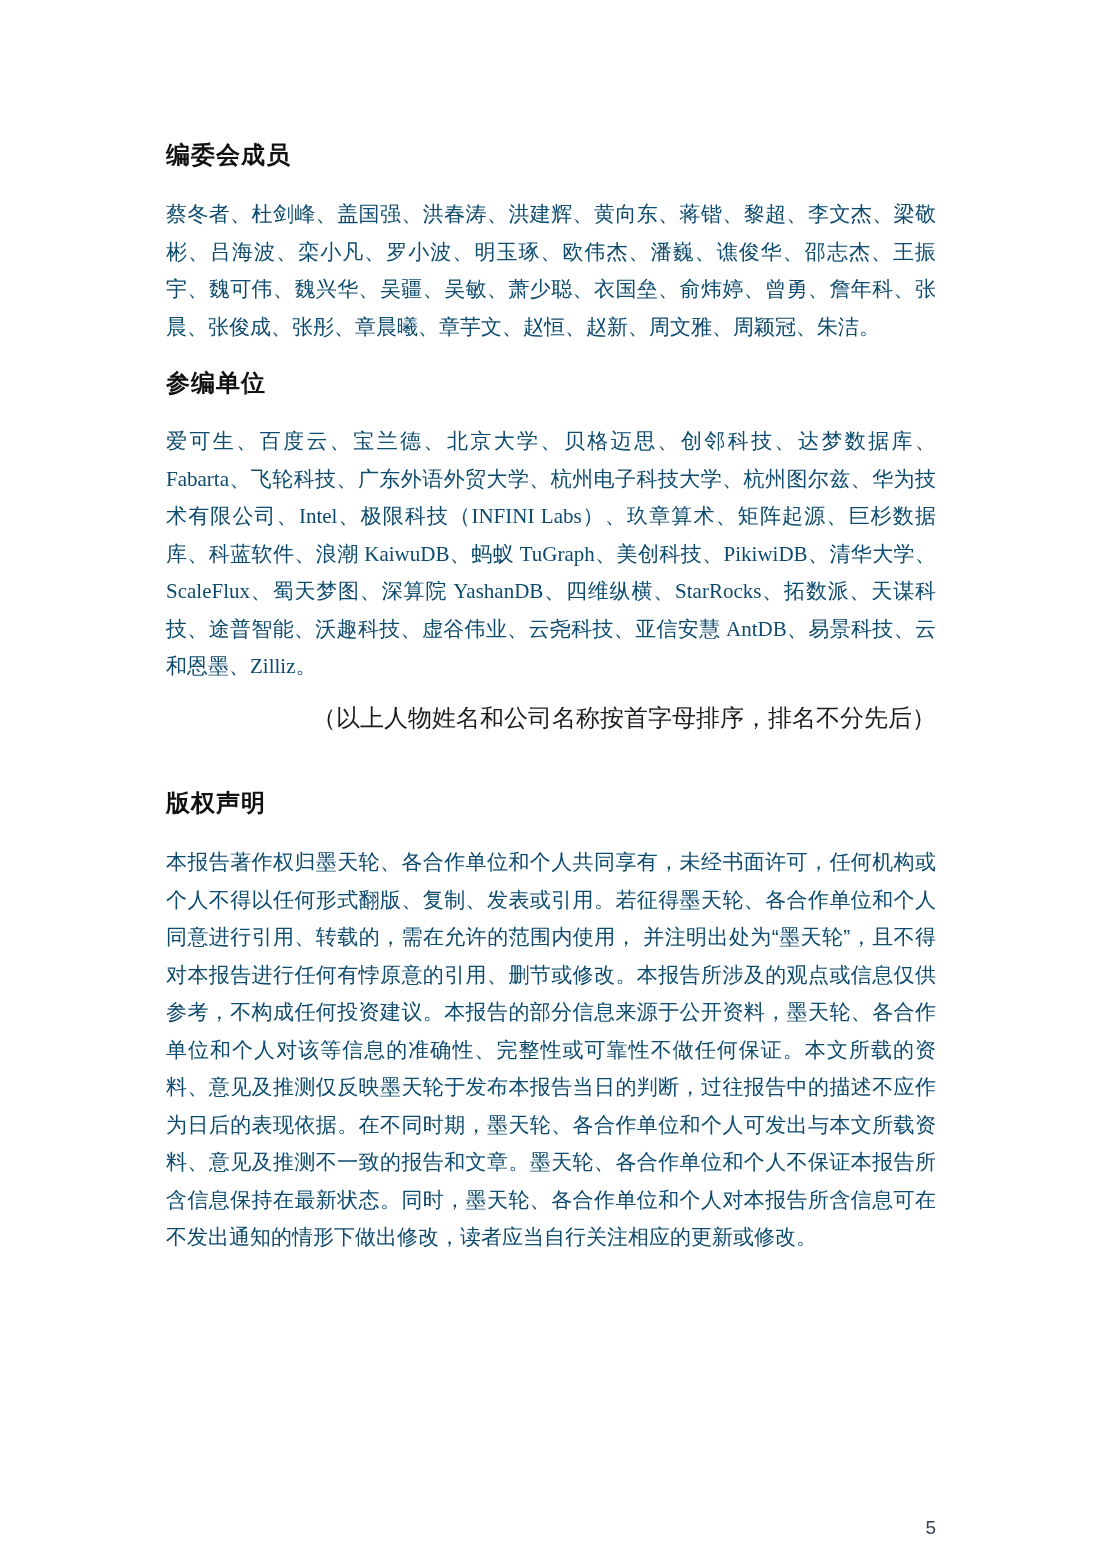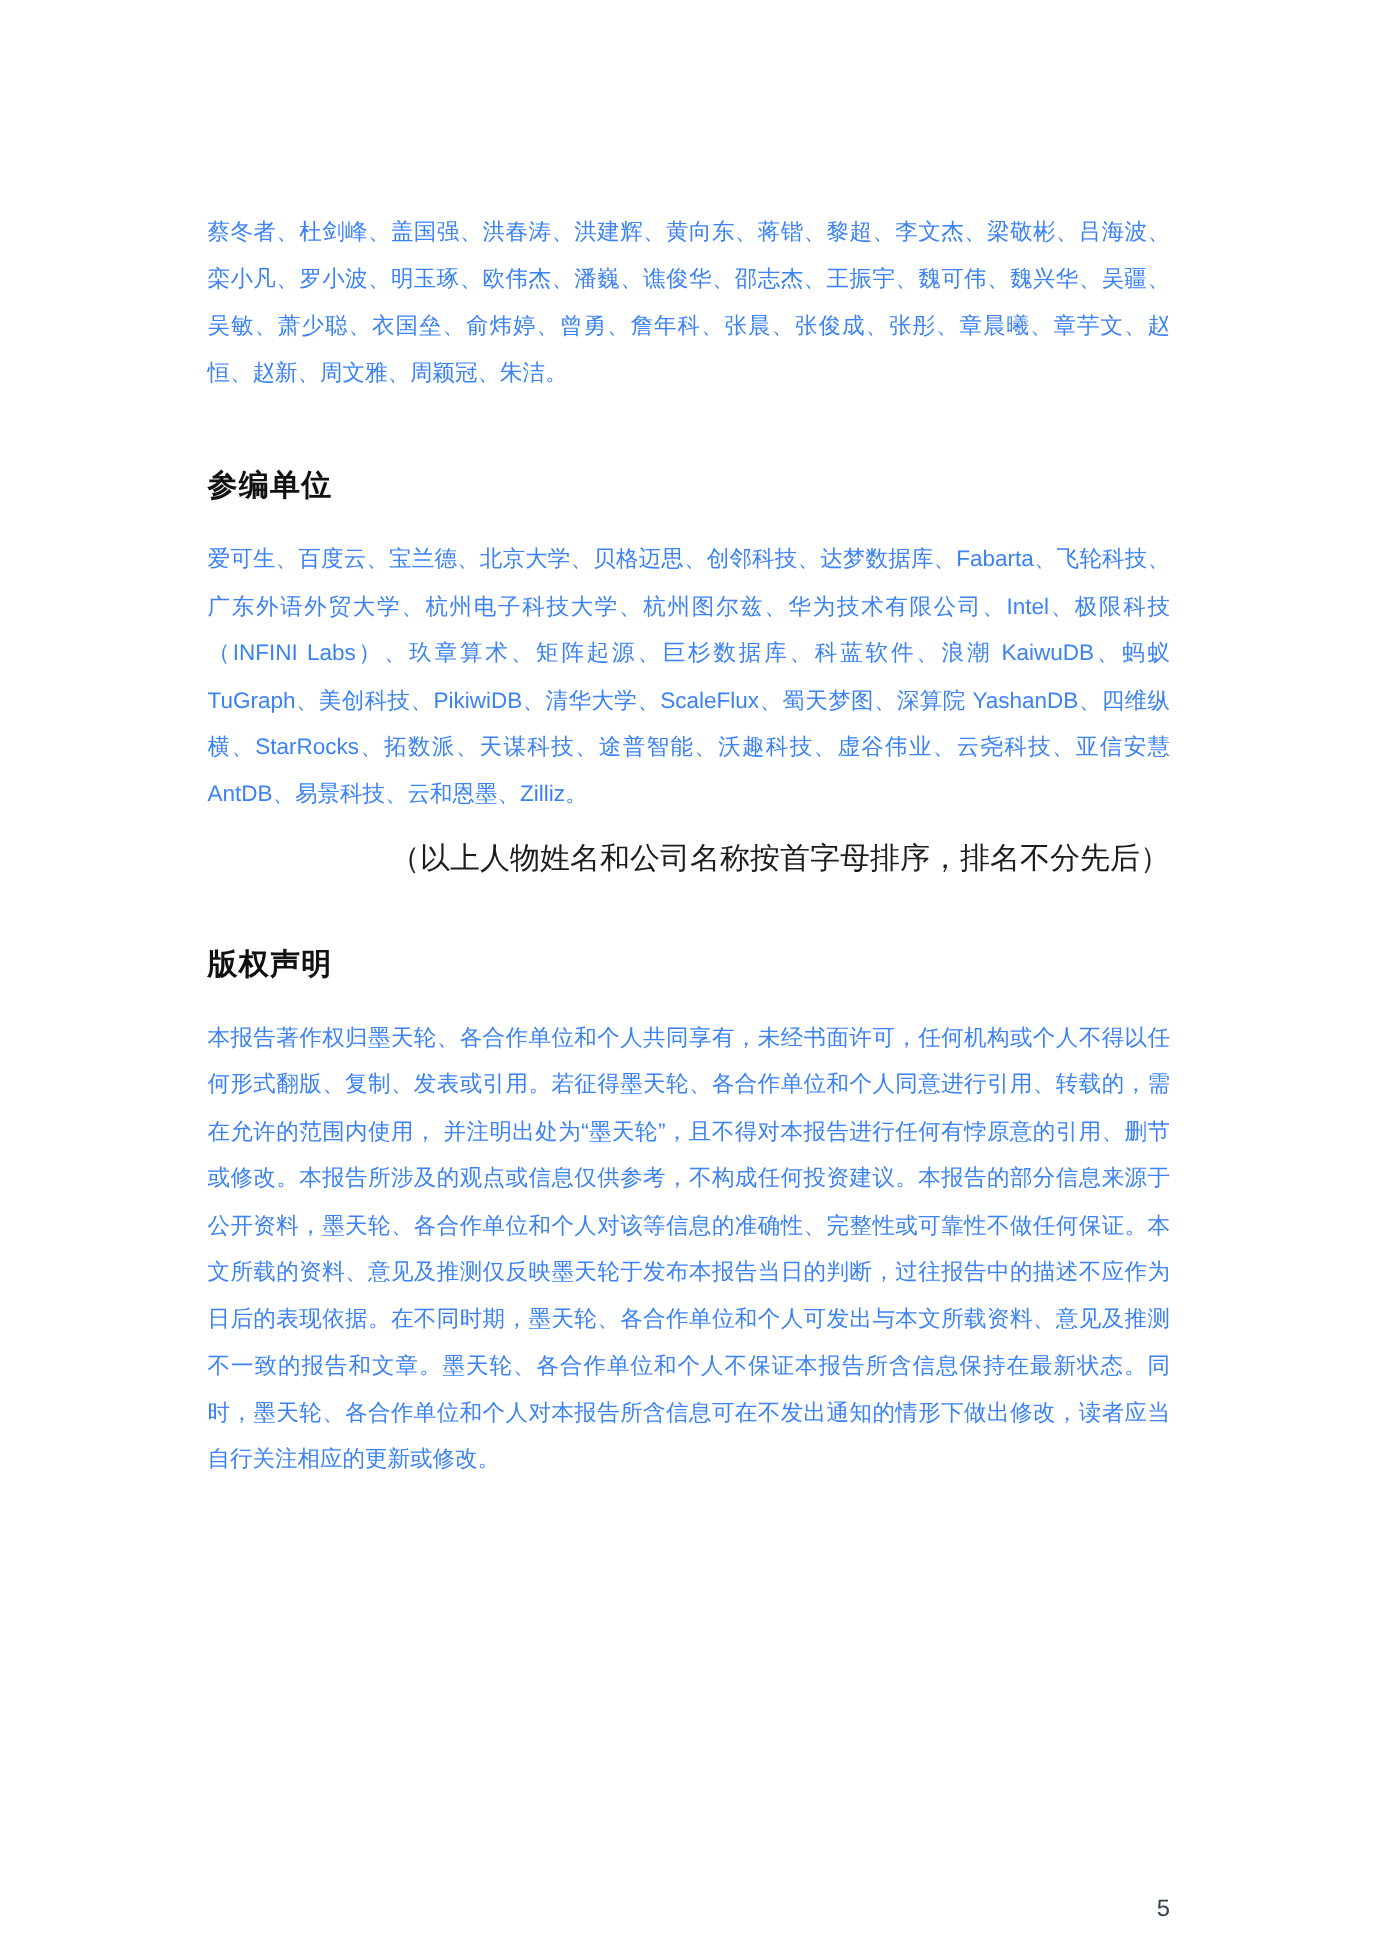--- a/index.html
+++ b/index.html
@@ -18,35 +18,35 @@
   .content {
     position: absolute;
     left: 166px;
     top: 141px;
     width: 770px;
   }
   .doc-section {
     margin: 0;
     padding: 0;
   }
-  .section-gap-1 { margin-top: 58px; }
+  .section-gap-1 { margin-top: 24px; font-family: Liberation Serif, serif; }
   .section-gap-2 { margin-top: 52px; }
   .section-heading {
     margin: 0;
     font-size: 24px;
     line-height: 28px;
     font-weight: 700;
     color: #111111;
     letter-spacing: 1px;
   }
   .body-text {
     margin: 26px 0 0 0;
-    font-size: 18px;
+    font-size: 21px;
     line-height: 37.5px;
-    color: #3b82f6;
+    color: #0c4a6e;
     text-align: justify;
     text-justify: inter-ideograph;
   }
   .note-text {
     margin: 14px 0 0 0;
     font-size: 24px;
     line-height: 37.5px;
     color: #1c1c1c;
     text-align: right;
   }
@@ -59,20 +59,21 @@
     color: #37404f;
   }
 </style>
 </head>
 <body>
 
 <div class="page">
   <div class="content">
 
     <section class="doc-section">
+      <h2 class="section-heading">编委会成员</h2>
       <p class="body-text">蔡冬者、杜剑峰、盖国强、洪春涛、洪建辉、黄向东、蒋锴、黎超、李文杰、梁敬彬、吕海波、栾小凡、罗小波、明玉琢、欧伟杰、潘巍、谯俊华、邵志杰、王振宇、魏可伟、魏兴华、吴疆、吴敏、萧少聪、衣国垒、俞炜婷、曾勇、詹年科、张晨、张俊成、张彤、章晨曦、章芋文、赵恒、赵新、周文雅、周颖冠、朱洁。</p>
     </section>
 
     <section class="doc-section section-gap-1">
       <h2 class="section-heading">参编单位</h2>
       <p class="body-text">爱可生、百度云、宝兰德、北京大学、贝格迈思、创邻科技、达梦数据库、Fabarta、飞轮科技、广东外语外贸大学、杭州电子科技大学、杭州图尔兹、华为技术有限公司、Intel、极限科技（INFINI Labs）、玖章算术、矩阵起源、巨杉数据库、科蓝软件、浪潮 KaiwuDB、蚂蚁 TuGraph、美创科技、PikiwiDB、清华大学、ScaleFlux、蜀天梦图、深算院 YashanDB、四维纵横、StarRocks、拓数派、天谋科技、途普智能、沃趣科技、虚谷伟业、云尧科技、亚信安慧 AntDB、易景科技、云和恩墨、Zilliz。</p>
       <p class="note-text">（以上人物姓名和公司名称按首字母排序，排名不分先后）</p>
     </section>
 
     <section class="doc-section section-gap-2">

